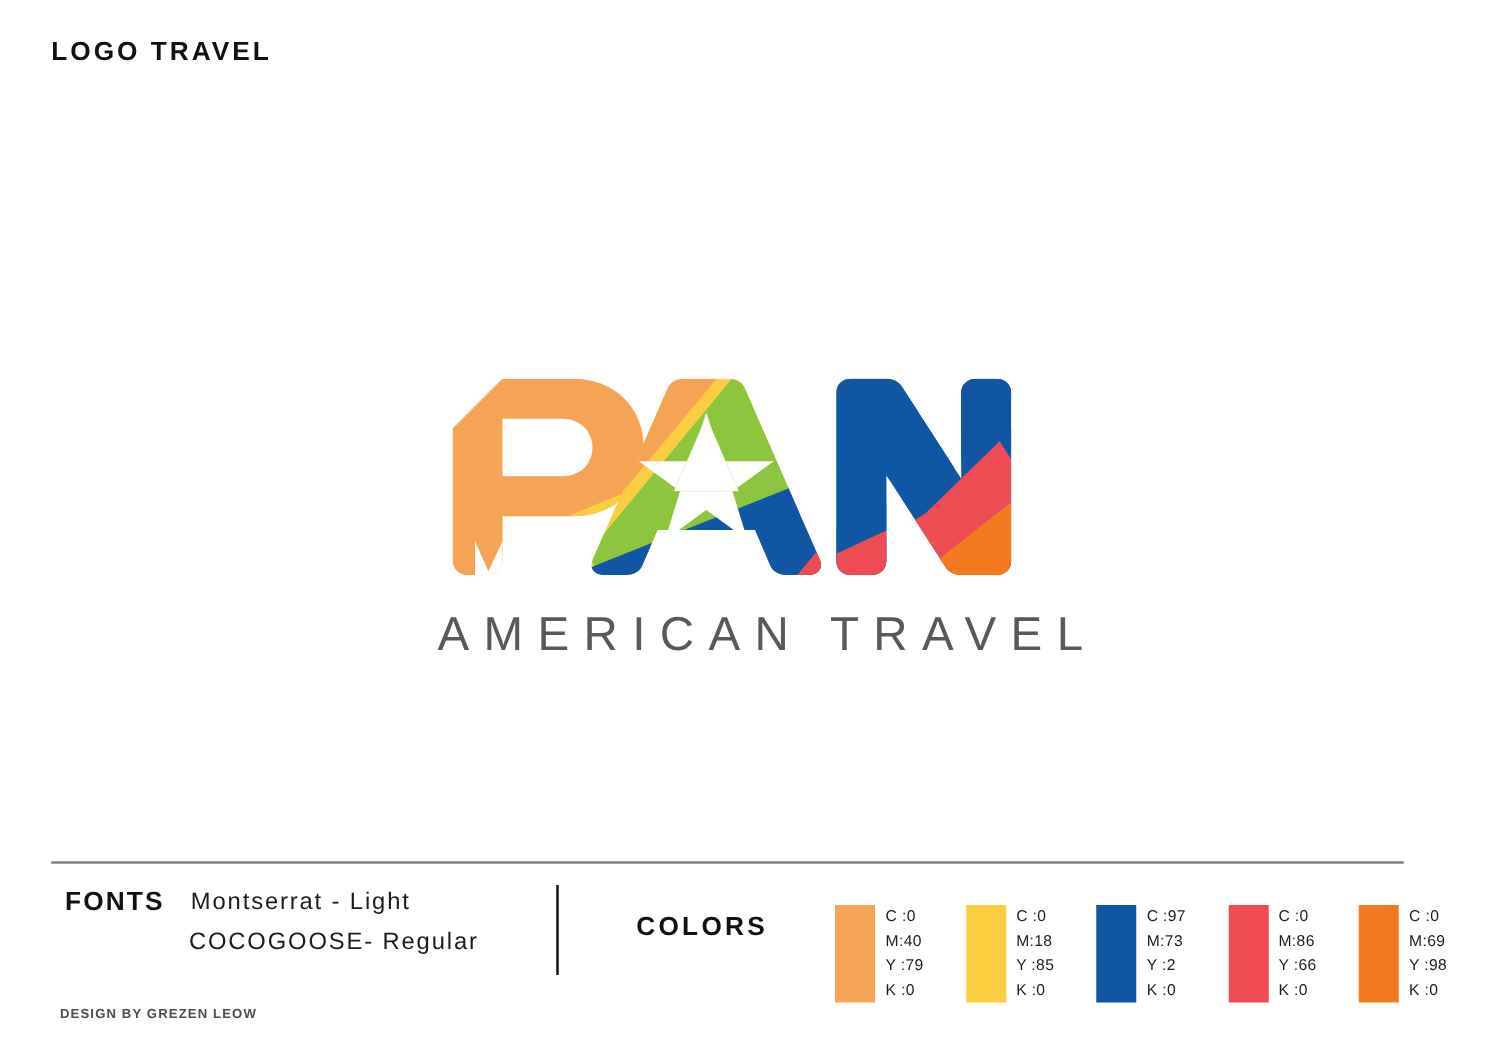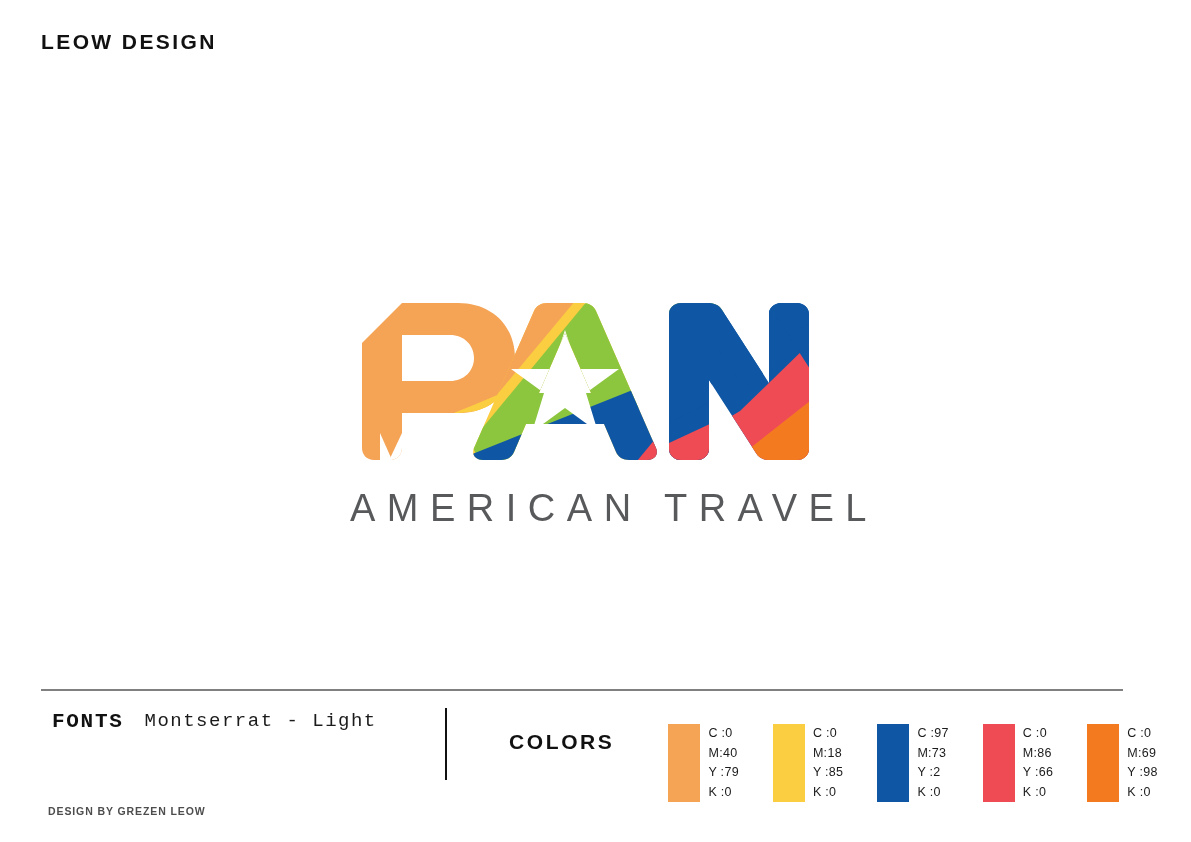--- a/index.html
+++ b/index.html
@@ -84,23 +84,22 @@
   }
 
   .fonts-block {
     position: absolute;
     left: 41px;
     top: 10px;
     width: 400px;
   }
   .fonts-row {
     display: flex;
-    align-items: flex-start;
+    align-items: center;
     justify-content: flex-start;
-    font-family: Liberation Mono, monospace;
   }
   .fonts-label {
     font-size: 21px;
     font-weight: bold;
     letter-spacing: 1.7px;
     color: #111111;
     margin-left: 11px;
     white-space: nowrap;
   }
   .fonts-value {
@@ -183,21 +182,21 @@
     letter-spacing: 0.9px;
     color: #4d4d4d;
     white-space: nowrap;
     font-weight: bold;
   }
 </style>
 </head>
 <body>
 
 <div class="header">
-  <div class="header-title">LEOW DESIGN</div>
+  <div class="header-title">LOGO TRAVEL</div>
 </div>
 
 <div class="logo-lockup">
 
   <svg class="logo-mark" viewBox="0 0 470 195" xmlns="http://www.w3.org/2000/svg">
     <defs>
 
       <clipPath id="clip-P">
         <path d="M 22 60 L 62 20 L 82 20 L 82 20 L 118 20
                  C 152 20 175 43 175 75
@@ -290,20 +289,23 @@
 
 <div class="bottom-rule"></div>
 
 <div class="footer">
 
   <div class="fonts-block">
     <div class="fonts-row">
       <div class="fonts-label">FONTS</div>
       <div class="fonts-value">Montserrat - Light</div>
     </div>
+    <div class="fonts-row-2">
+      <div class="fonts-value-2">COCOGOOSE- Regular</div>
+    </div>
   </div>
 
   <div class="vdivider"></div>
 
   <div class="colors-block">
     <div class="colors-label">COLORS</div>
     <div class="swatches">
 
       <div class="swatch-group">
         <div class="swatch-chip" style="background:#F5A355"></div>

